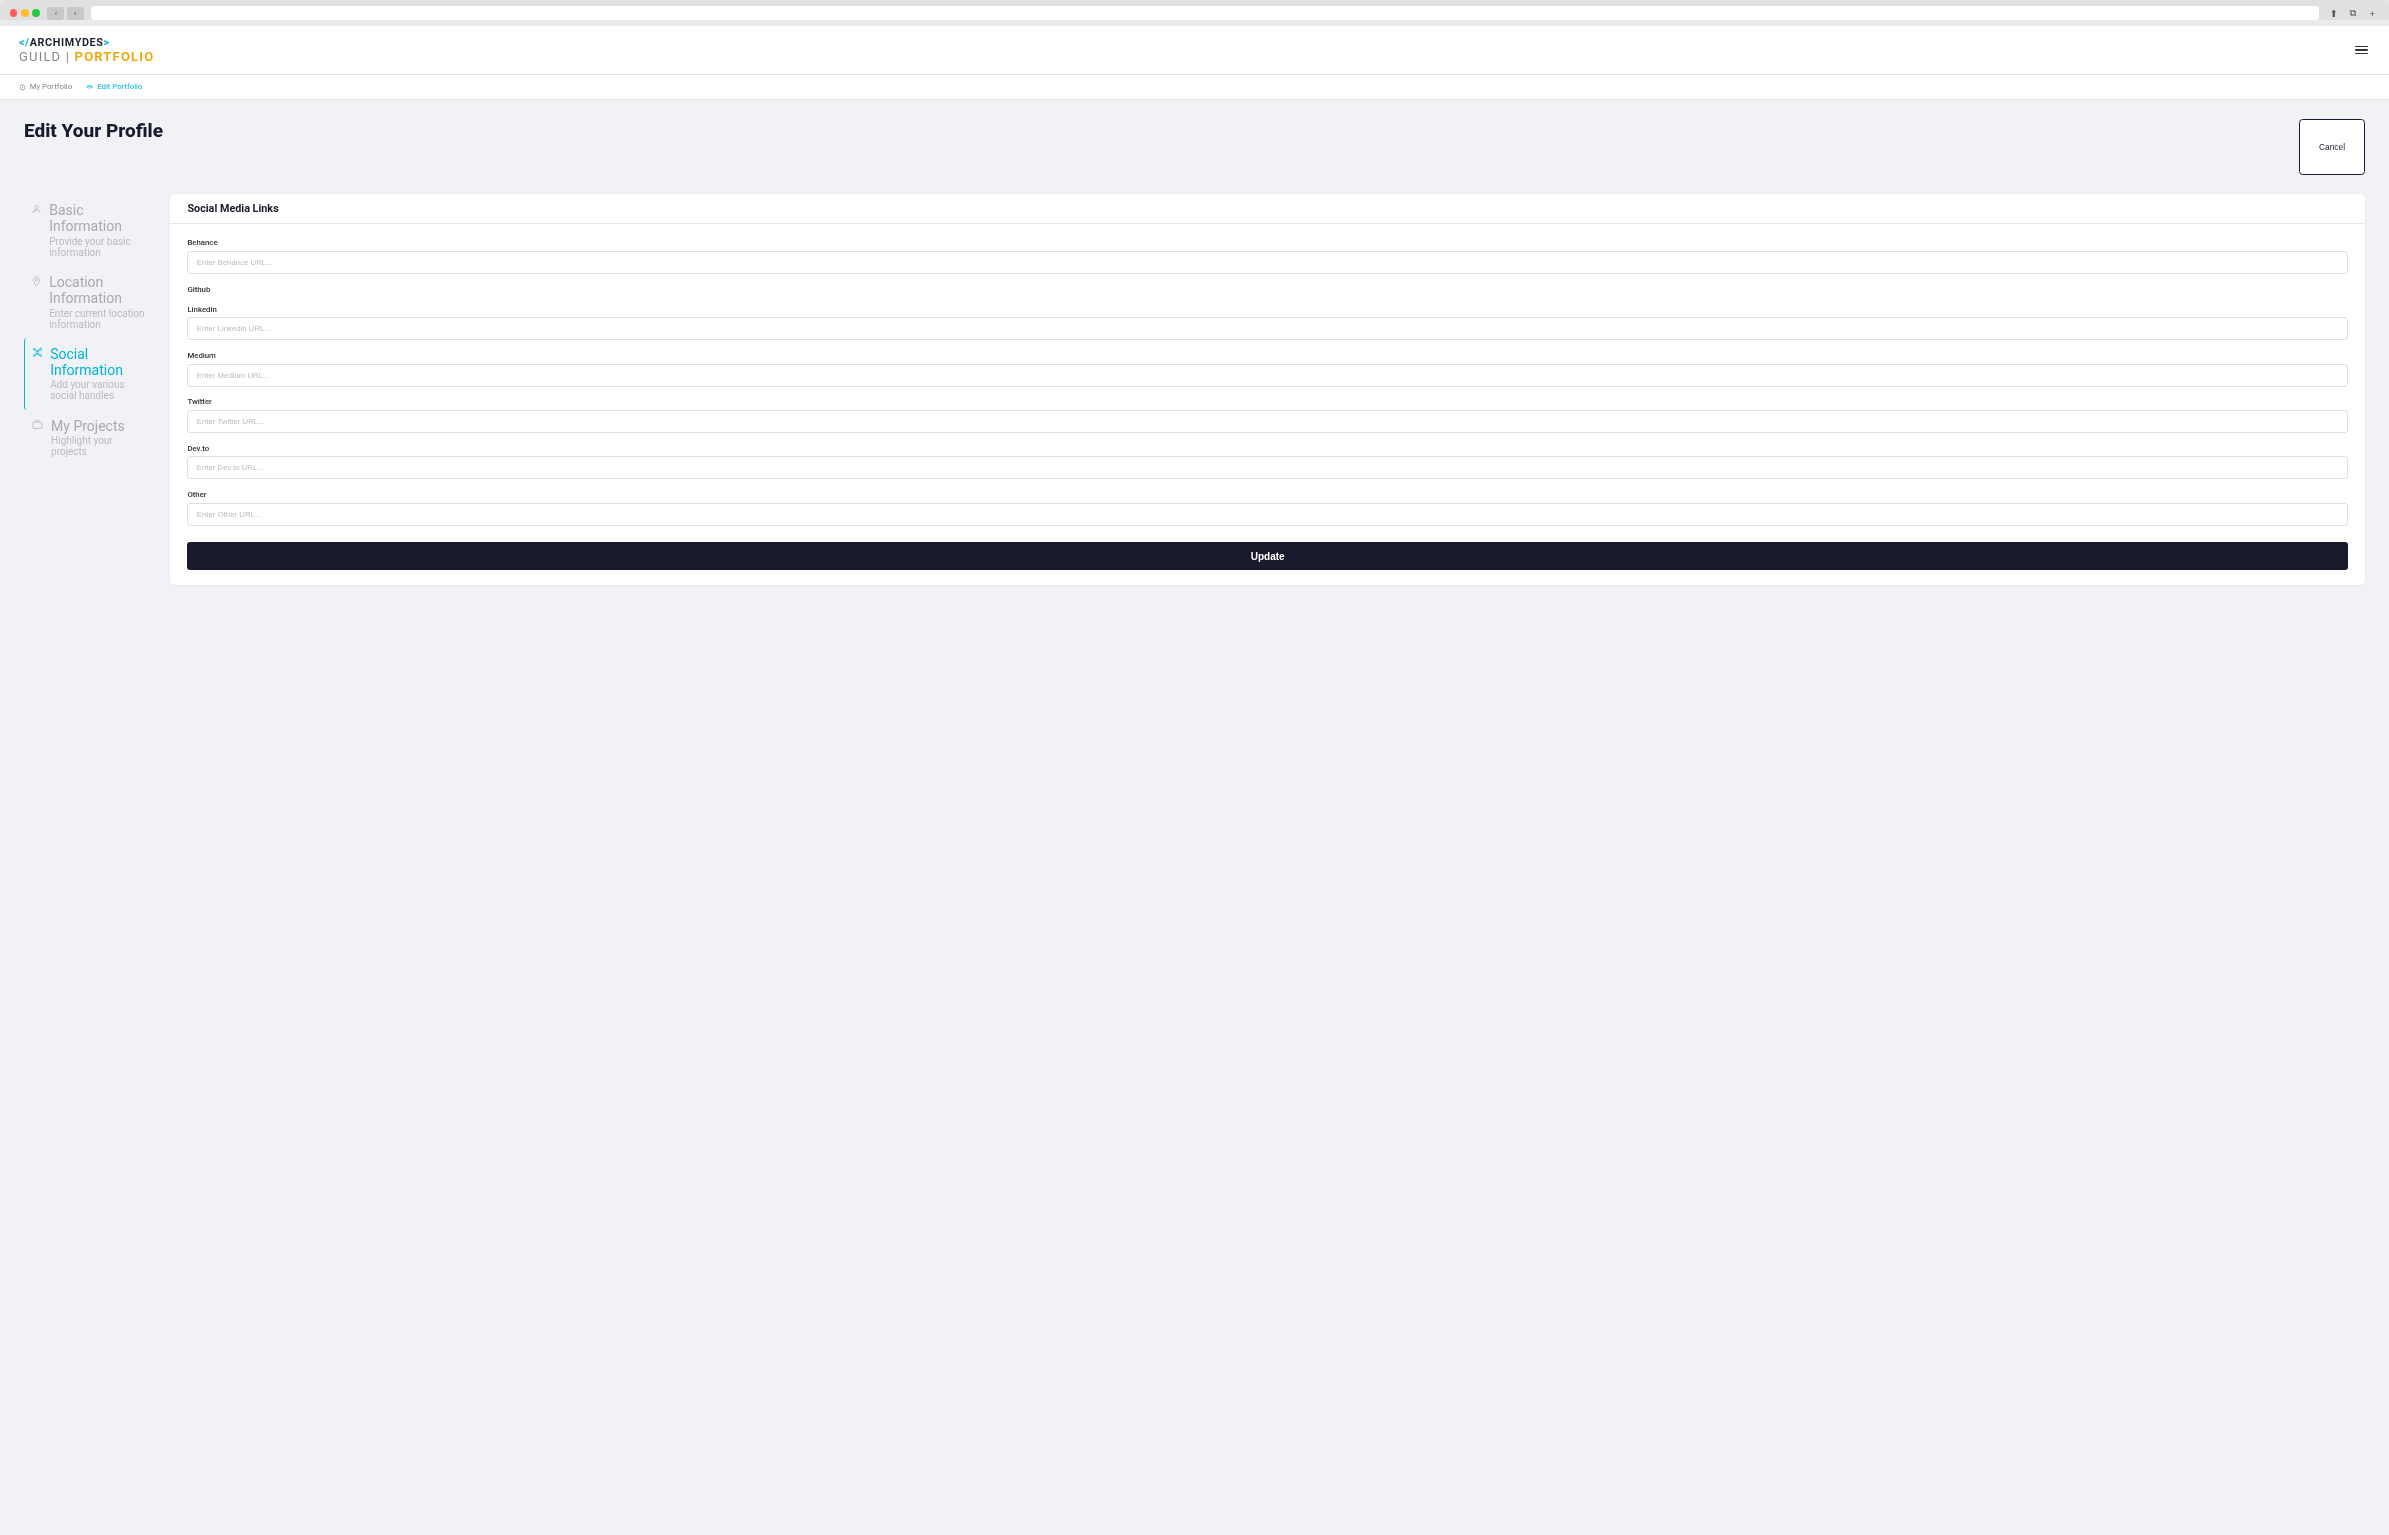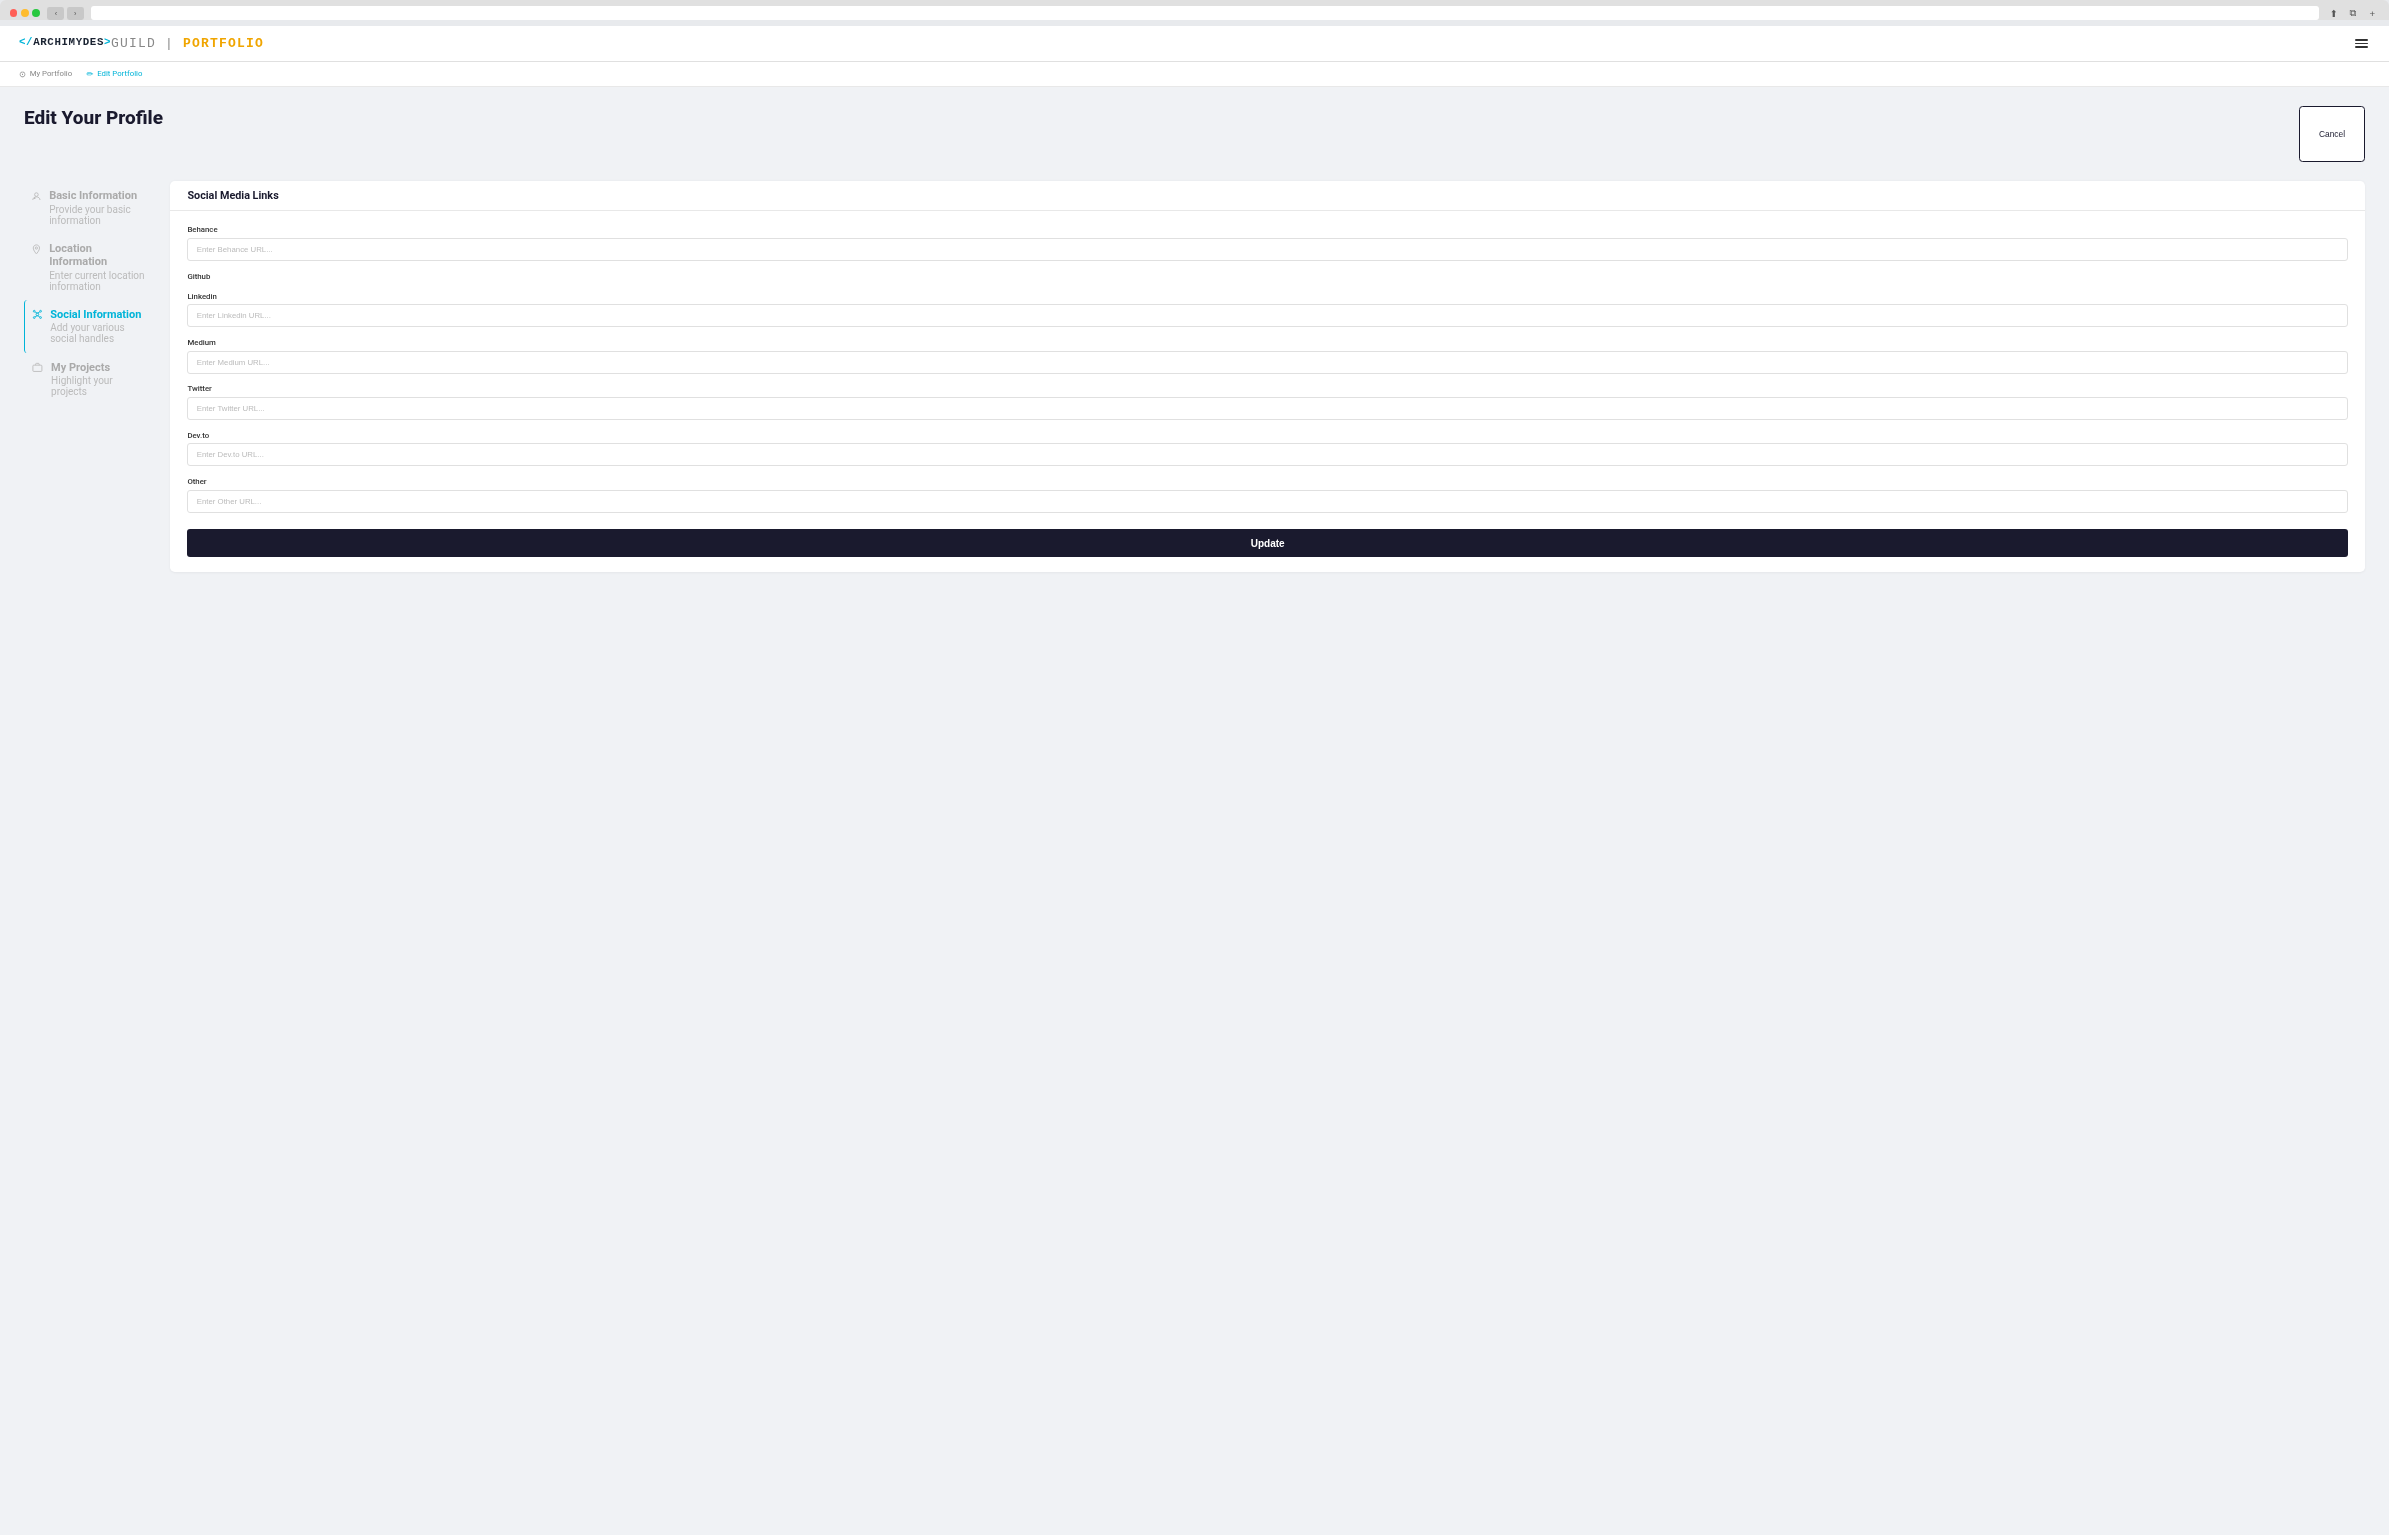--- a/index.html
+++ b/index.html
@@ -87,22 +87,21 @@
     .top-nav {
       display: flex;
       align-items: center;
       justify-content: space-between;
       padding: 9.6px 19px;
       border-bottom: 0.6px solid #e0e0e0;
       background: white;
     }
     .logo-area {
       display: flex;
-      flex-direction: row;
-      font-family: Liberation Mono, monospace;
+      flex-direction: column;
     }
     .logo-text {
       font-size: 10.8px;
       font-weight: 700;
       color: #1a2332;
       letter-spacing: 0.6px;
     }
     .logo-text span.bracket { color: #00b4d8; }
     .logo-subtitle {
       font-size: 13px;
@@ -215,22 +214,22 @@
       color: #bbb;
       width: 13px;
       text-align: center;
       margin-top: 1.2px;
     }
     .sidebar-item.active .sidebar-icon {
       color: #00b4d8;
     }
     .sidebar-item-content {}
     .sidebar-item-title {
-      font-size: 11px;
-      font-weight: 700;
+      font-size: 14px;
+      font-weight: 400;
       color: #aaa;
       margin-bottom: 1.2px;
     }
     .sidebar-item-subtitle {
       font-size: 10px;
       color: #bbb;
     }
 
     
     .form-panel {

